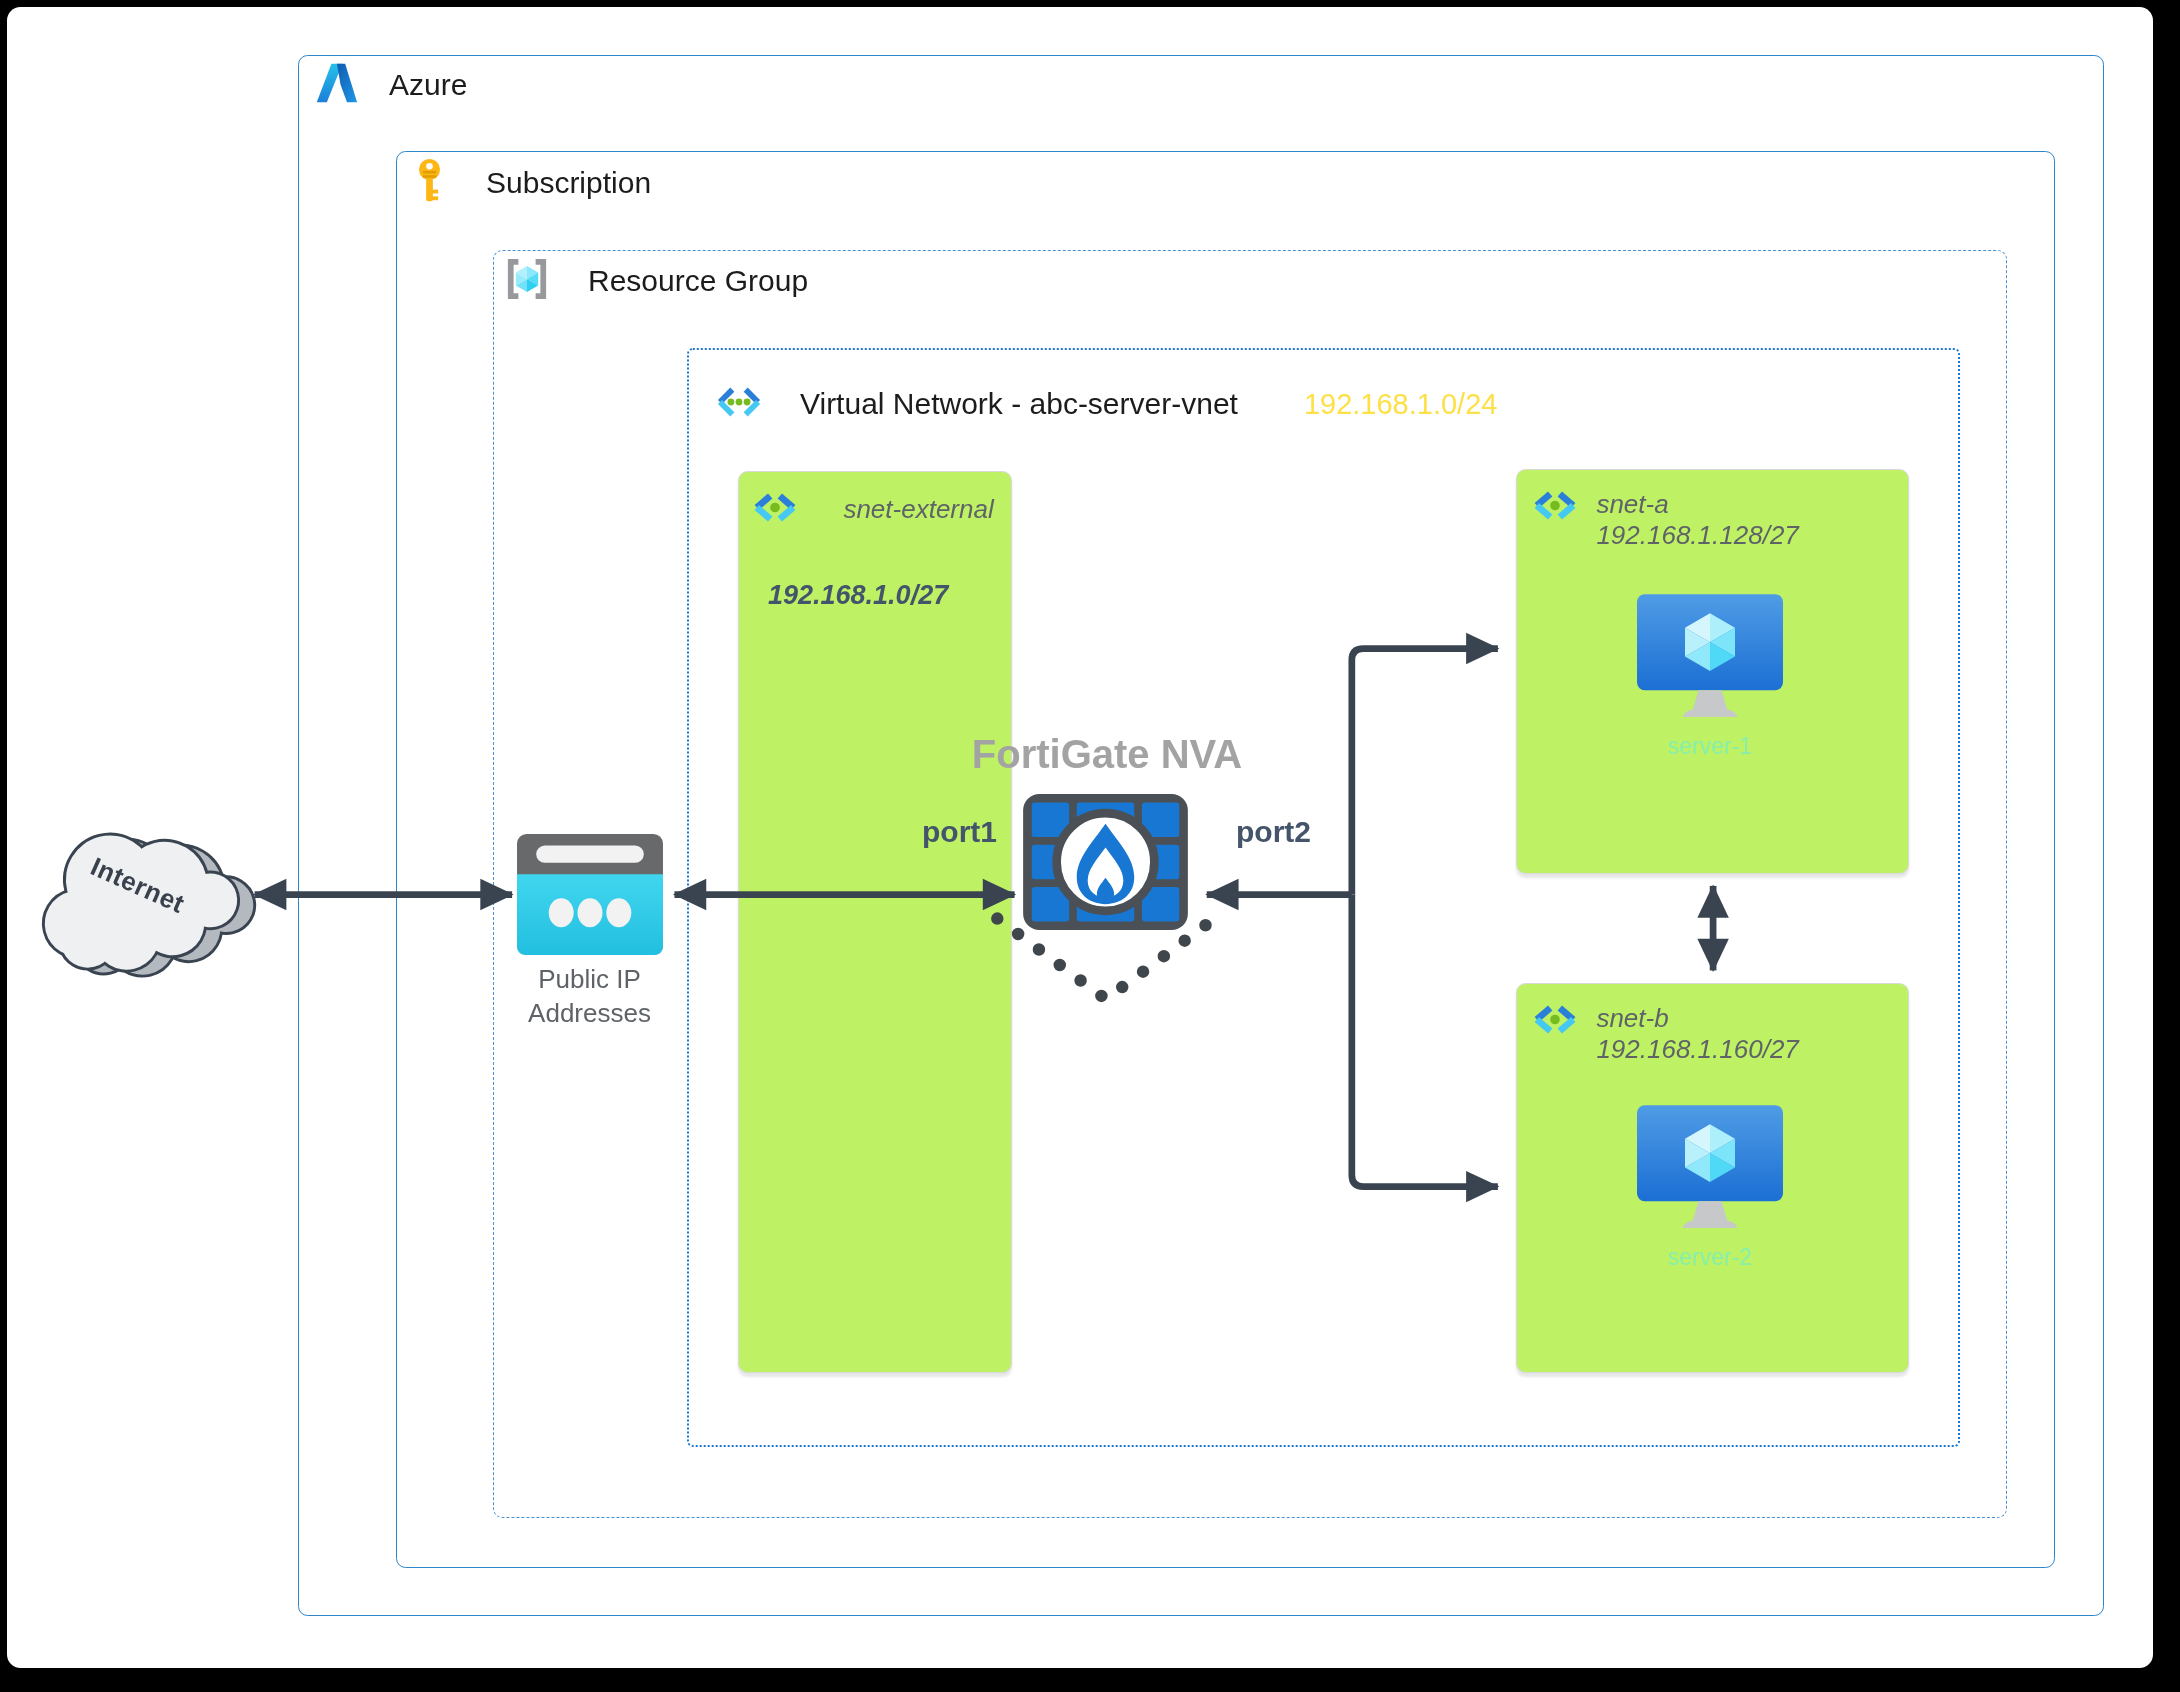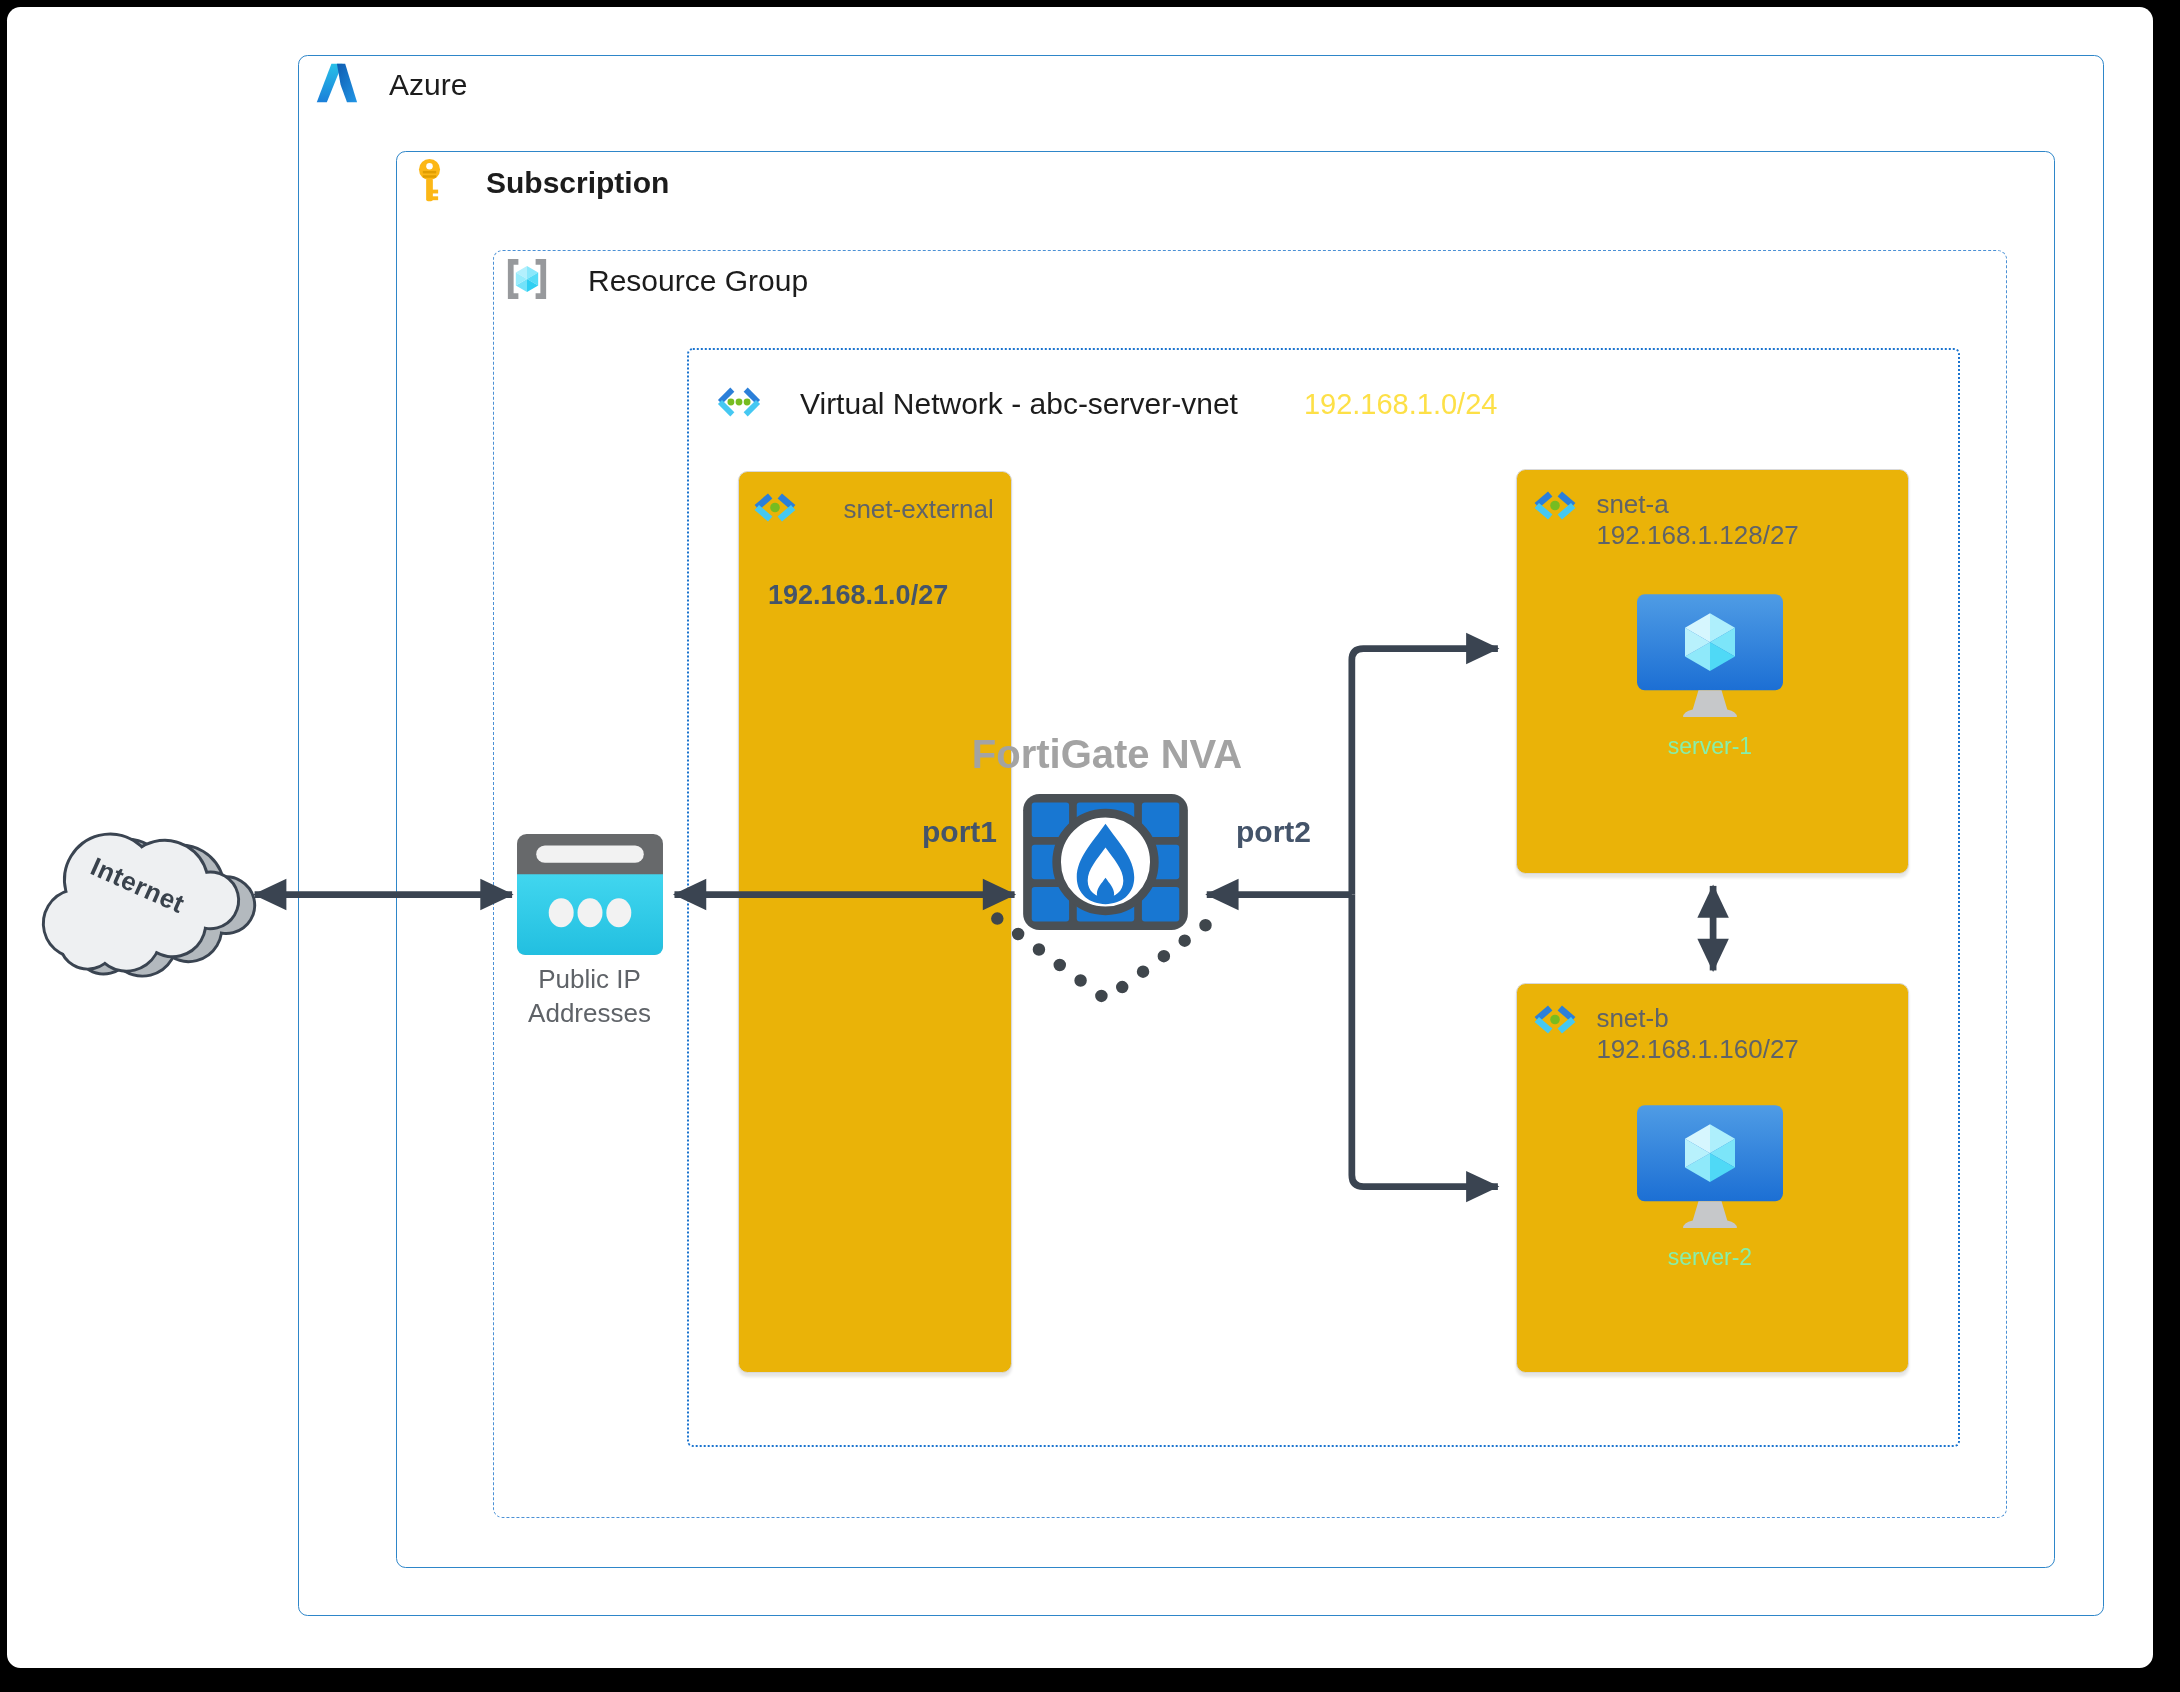--- a/index.html
+++ b/index.html
@@ -6,27 +6,27 @@
   .stage{position:relative;width:2181px;height:1693px;background:#000;overflow:hidden;
          font-family:"Liberation Sans",sans-serif;}
   .paper{position:absolute;left:6.7px;top:6.7px;width:2146px;height:1661px;background:#fff;border-radius:13.4px;}
   .gbox{position:absolute;border-radius:9.6px;}
   #box-azure{left:298px;top:55px;width:1804px;height:1559px;border:1.9px solid #2e86c9;}
   #box-sub{left:396px;top:151px;width:1657px;height:1415px;border:1.9px solid #2e86c9;}
   #box-rg{left:493px;top:250px;width:1512px;height:1266px;border:1.9px dashed #4a90d5;}
   #box-vnet{left:687px;top:348px;width:1269px;height:1095px;border:2.9px dotted #1b74cf;border-radius:5.8px;}
   .ghead{position:absolute;display:flex;align-items:center;}
   #head-azure{left:314px;top:60px;gap:31px;}
-  #head-sub{left:415px;top:158px;gap:42px;font-weight:bold;}
+  #head-sub{left:415px;top:158px;gap:42px;}
   #head-rg{left:504px;top:257px;gap:38px;}
   #head-vnet{left:715px;top:382px;gap:37px;}
   .ghead .t{font-size:30px;color:#1c1c1c;white-space:nowrap;}
   #head-vnet .cidr{margin-left:29px;font-size:29px;color:#fde047;white-space:nowrap;}
-  .subnet{position:absolute;background:#eab308;border:1.9px solid #d9d9d9;border-radius:9.6px;
-          box-shadow:0 3.8px 2.9px rgba(0,0,0,0.10);}
+  .subnet{position:absolute;background:#bef264;border:1.9px solid #d9d9d9;border-radius:9.6px;
+          box-shadow:0 3.8px 2.9px rgba(0,0,0,0.10);font-style:italic;}
   #snet-external{left:738px;top:471px;width:272px;height:900px;}
   #snet-internal{left:1233px;top:471px;width:259px;height:900px;}
   #snet-a{left:1516px;top:469px;width:391px;height:403px;}
   #snet-b{left:1516px;top:983px;width:391px;height:388px;}
   .snet-hdr{display:flex;align-items:center;justify-content:space-between;padding:19px 17.3px 0 13.4px;}
   .snet-hdr2{display:flex;align-items:flex-start;padding:19px 0 0 15.4px;gap:18px;}
   .snet-label{font-size:26px;color:#5f6368;white-space:nowrap;}
   .snet-2line{font-size:26px;color:#5f6368;line-height:1.2;}
   .cidr-line{position:absolute;left:29px;top:108px;font-weight:700;font-size:27px;color:#44546a;white-space:nowrap;text-align:center;}
   .vmwrap{position:absolute;width:154px;text-align:center;}

